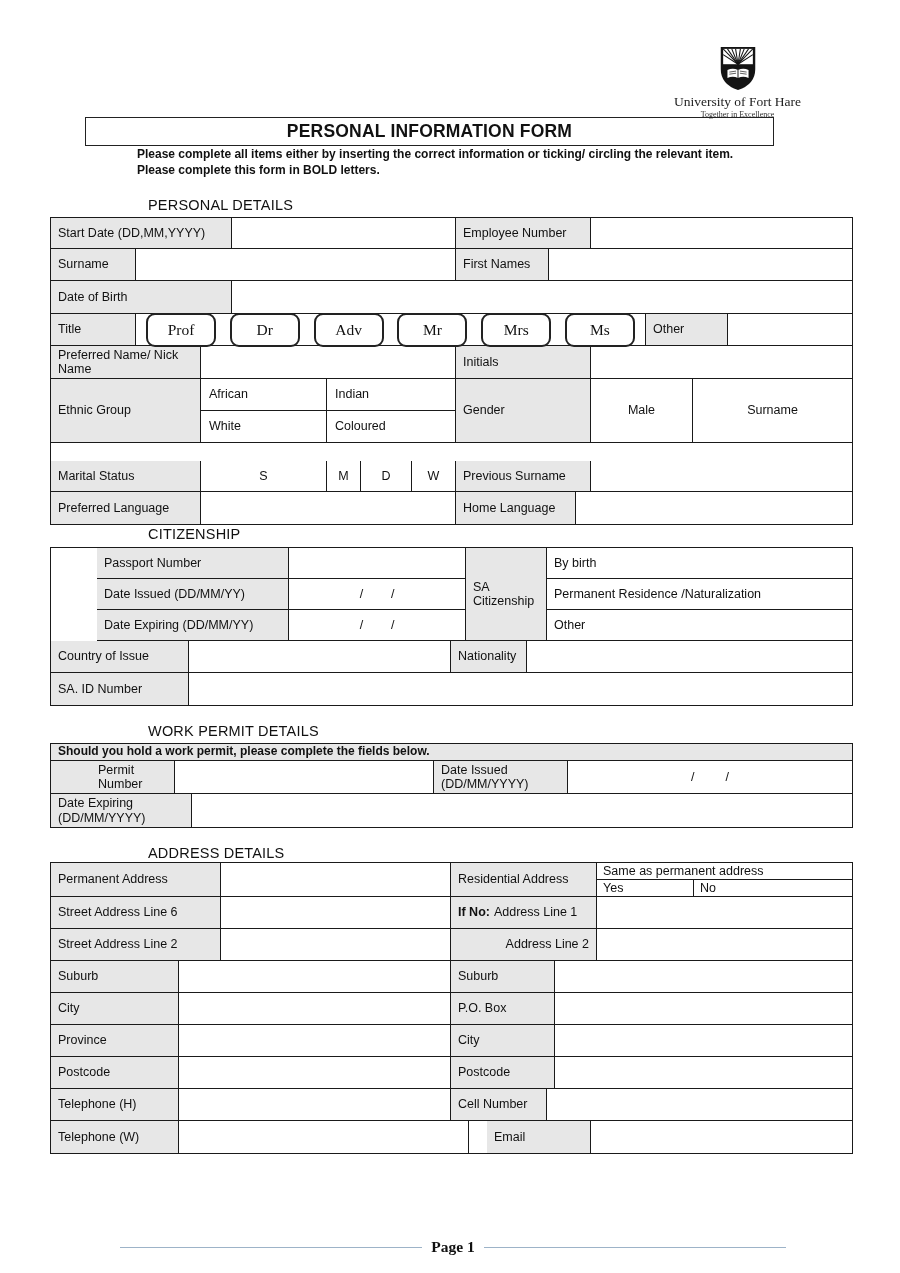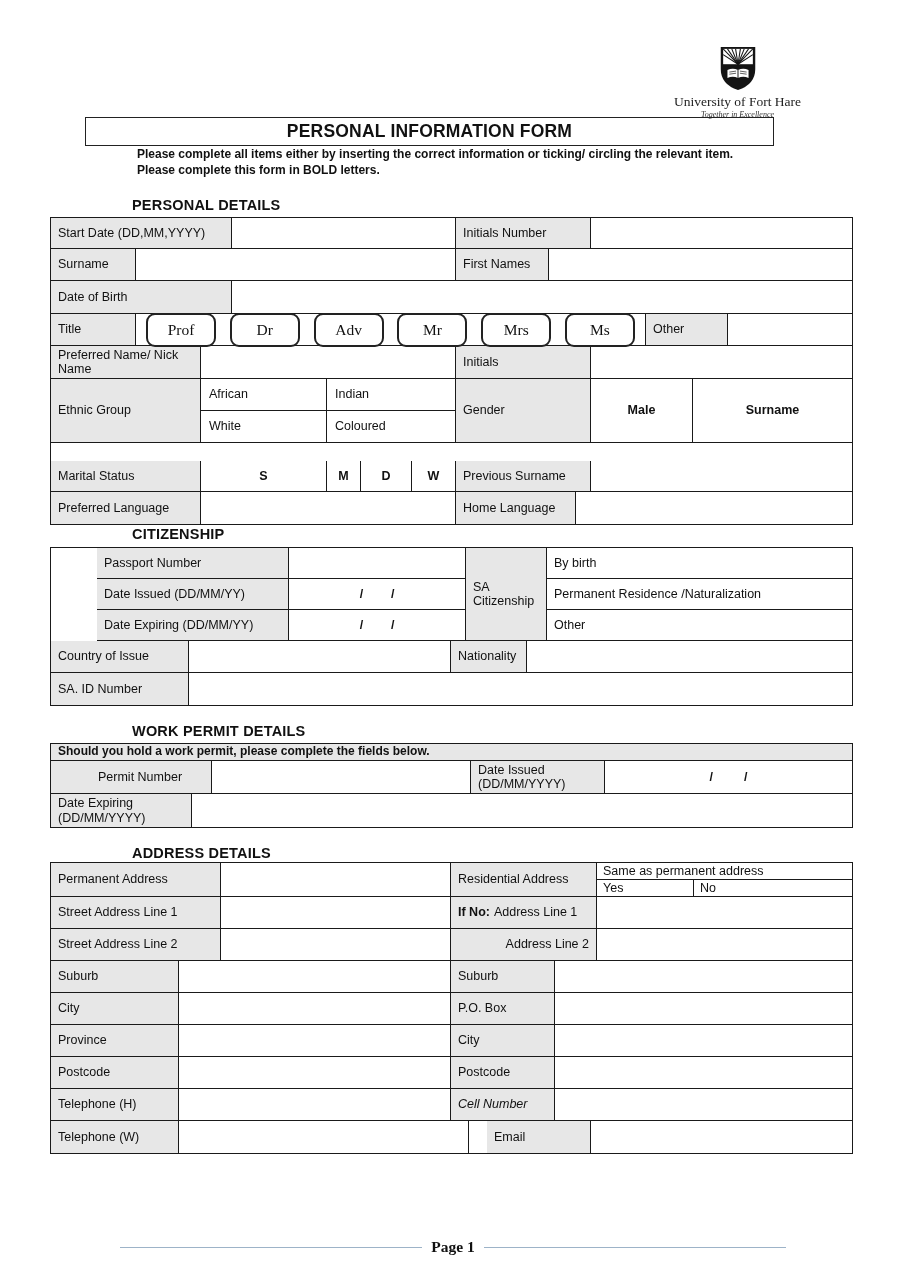--- a/index.html
+++ b/index.html
@@ -3,40 +3,40 @@
 <meta charset="utf-8">
 <style>
   html,body{margin:0;padding:0;background:#fff;}
   #page{position:relative;width:900px;height:1273px;background:#fff;overflow:hidden;
         font-family:"Liberation Sans",sans-serif;color:#111;}
 
   
   .logo{position:absolute;top:46px;left:645px;width:185px;text-align:center;}
   .logo svg{display:block;margin:0 auto;}
   .logo .uname{font-family:"Liberation Serif",serif;font-size:13.5px;color:#1c1c1c;margin-top:2px;}
-  .logo .tagline{font-family:"Liberation Serif",serif;font-style:italic;font-size:8px;color:#333;}
+  .logo .tagline{font-family:"Liberation Serif",serif;font-size:8px;color:#333;}
 
   
   .titlebox{position:absolute;left:85px;top:117px;width:687px;height:27px;border:1.5px solid #222;
             display:flex;align-items:center;justify-content:center;}
   .titlebox .t{font-size:17.5px;font-weight:bold;letter-spacing:.2px;}
   .instructions{position:absolute;left:137px;top:147px;width:598px;font-size:12px;font-weight:bold;line-height:1.32;}
 
-  .h{position:absolute;left:132px;font-size:14.5px;font-weight:bold;letter-spacing:.2px;}
+  .h{position:absolute;left:148px;font-size:14.5px;font-weight:normal;letter-spacing:.2px;}
 
   
   .tbl{position:absolute;left:50px;width:803px;border:1px solid #1a1a1a;background:#fff;box-sizing:border-box;}
   .row{display:flex;border-bottom:1px solid #1a1a1a;box-sizing:border-box;}
   .row.last{border-bottom:none;}
   .cell{border-right:1px solid #1a1a1a;display:flex;align-items:center;padding:0 7px;
         font-size:12.5px;box-sizing:border-box;overflow:hidden;line-height:1.15;}
   .cell.endc{border-right:none;}
   .grow{flex:1;}
   .lbl{background:#e7e7e7;}
-  .ctr{justify-content:center;padding:0;font-weight:bold;}
+  .ctr{justify-content:center;padding:0;}
   .pre{white-space:pre;}
   .rjust{justify-content:flex-end;}
 
   
   .chips{display:flex;align-items:center;justify-content:space-between;padding:0 10px;overflow:visible;}
   .chip{height:34px;width:70px;margin-top:0;background:#fff;border:2px solid #222;border-radius:9px;
         display:flex;align-items:center;justify-content:center;position:relative;z-index:2;
         font-family:"Liberation Serif",serif;font-size:15.5px;box-sizing:border-box;}
 
   
@@ -109,21 +109,21 @@
     <div class="t">PERSONAL INFORMATION FORM</div>
   </div>
   <div class="instructions">Please complete all items either by inserting the correct information or ticking/ circling the relevant item. Please complete this form in BOLD letters.</div>
 
   <div class="h" style="top:197px;">PERSONAL DETAILS</div>
 
   <div class="tbl" style="top:217px;">
     <div class="row" style="height:31px;">
       <div class="cell lbl" style="width:181px;">Start Date (DD,MM,YYYY)</div>
       <div class="cell" style="width:224px;"></div>
-      <div class="cell lbl" style="width:135px;">Initials Number</div>
+      <div class="cell lbl" style="width:135px;">Employee Number</div>
       <div class="cell grow endc"></div>
     </div>
     <div class="row" style="height:32px;">
       <div class="cell lbl" style="width:85px;">Surname</div>
       <div class="cell" style="width:320px;"></div>
       <div class="cell lbl" style="width:93px;">First Names</div>
       <div class="cell grow endc"></div>
     </div>
     <div class="row" style="height:33px;">
       <div class="cell lbl" style="width:181px;">Date of Birth</div>
@@ -208,21 +208,21 @@
     </div>
   </div>
 
   <div class="h" style="top:723px;">WORK PERMIT DETAILS</div>
 
   <div class="tbl" style="top:743px;">
     <div class="row" style="height:17px;">
       <div class="cell lbl noteCell grow endc">Should you hold a work permit, please complete the fields below.</div>
     </div>
     <div class="row" style="height:33px;">
-      <div class="cell lbl" style="width:161px;padding-left:47px;">Permit Number</div>
+      <div class="cell lbl" style="width:124px;padding-left:47px;">Permit Number</div>
       <div class="cell" style="width:259px;"></div>
       <div class="cell lbl" style="width:134px;">Date Issued (DD/MM/YYYY)</div>
       <div class="cell ctr pre grow endc">/         /</div>
     </div>
     <div class="row last" style="height:33px;">
       <div class="cell lbl" style="width:141px;">Date Expiring (DD/MM/YYYY)</div>
       <div class="cell grow endc"></div>
     </div>
   </div>
 
@@ -235,21 +235,21 @@
       <div class="cell lbl" style="width:146px;">Residential Address</div>
       <div class="cell splitcol grow endc">
         <div class="split-top">Same as permanent address</div>
         <div class="split-bot">
           <div class="yn yes">Yes</div>
           <div class="yn no">No</div>
         </div>
       </div>
     </div>
     <div class="row" style="height:32px;">
-      <div class="cell lbl" style="width:170px;">Street Address Line 1</div>
+      <div class="cell lbl" style="width:170px;">Street Address Line 6</div>
       <div class="cell" style="width:230px;"></div>
       <div class="cell lbl" style="width:146px;">
         <span class="boldfrag">If No:</span>
         <span>Address Line 1</span>
       </div>
       <div class="cell grow endc"></div>
     </div>
     <div class="row" style="height:32px;">
       <div class="cell lbl" style="width:170px;">Street Address Line 2</div>
       <div class="cell" style="width:230px;"></div>
@@ -277,21 +277,21 @@
     </div>
     <div class="row" style="height:32px;">
       <div class="cell lbl" style="width:128px;">Postcode</div>
       <div class="cell" style="width:272px;"></div>
       <div class="cell lbl" style="width:104px;">Postcode</div>
       <div class="cell grow endc"></div>
     </div>
     <div class="row" style="height:32px;">
       <div class="cell lbl" style="width:128px;">Telephone (H)</div>
       <div class="cell" style="width:272px;"></div>
-      <div class="cell lbl" style="width:104px;font-style:italic;">Cell Number</div>
+      <div class="cell lbl" style="width:96px;">Cell Number</div>
       <div class="cell grow endc"></div>
     </div>
     <div class="row last" style="height:32px;gap:18px;">
       <div class="cell lbl" style="width:128px;">Telephone (W)</div>
       <div class="cell" style="width:272px;"></div>
       <div class="cell lbl" style="width:104px;">Email</div>
       <div class="cell grow endc"></div>
     </div>
   </div>
 

